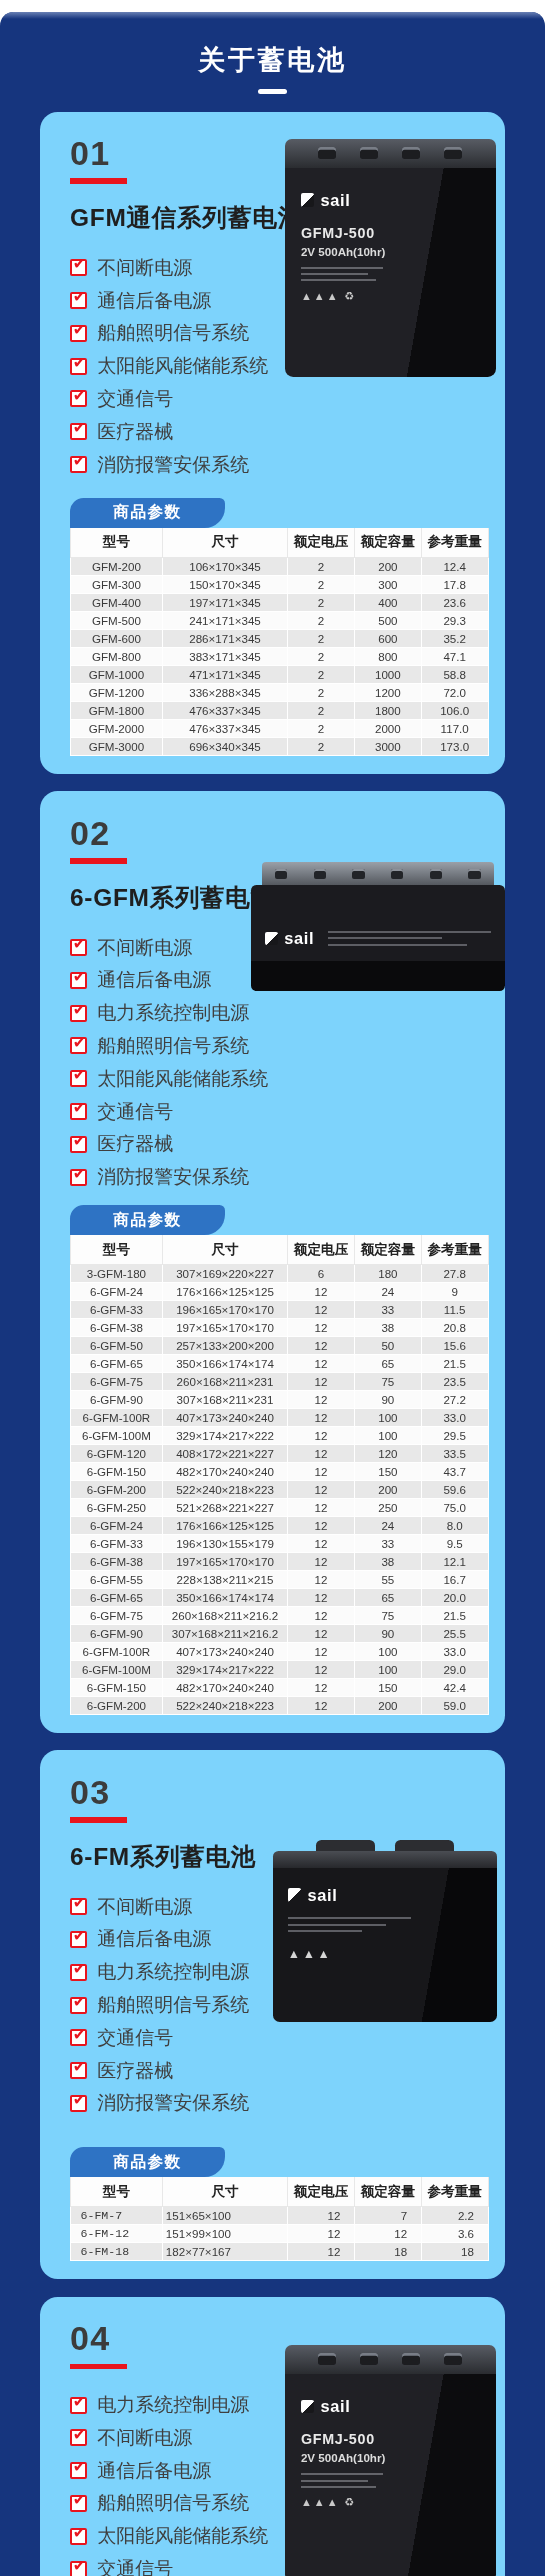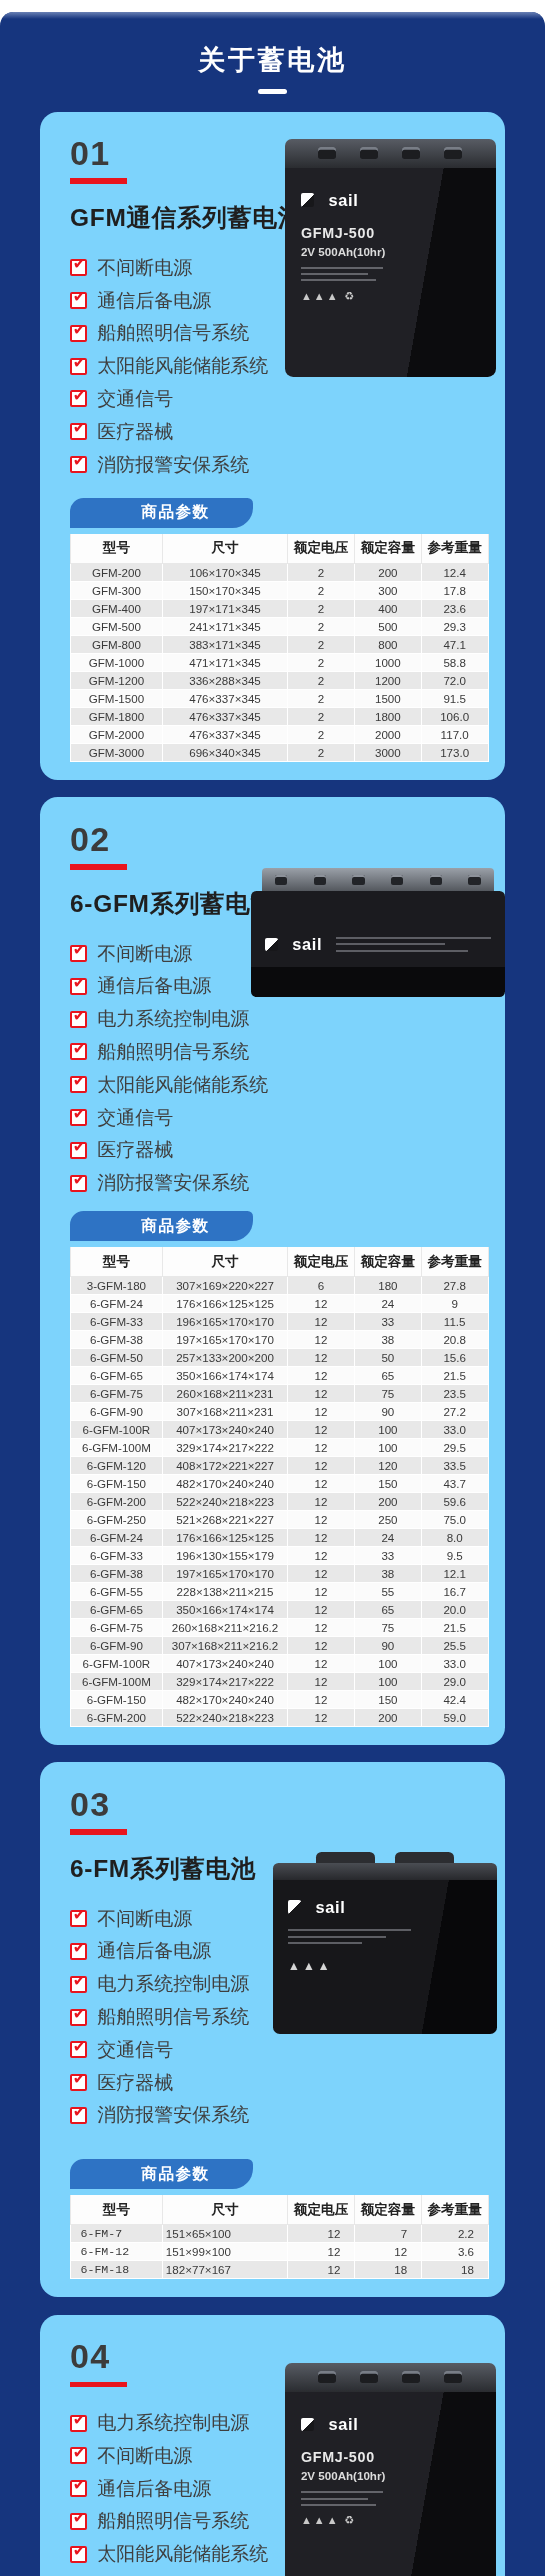--- a/index.html
+++ b/index.html
@@ -15,37 +15,37 @@
 
   .card-number{font-size:34px;font-weight:bold;color:#3c3c3c;letter-spacing:1.4px;line-height:1;}
   .num-bar{width:57px;height:5.5px;background:var(--accent,#e8141d);margin-top:8.2px;}
   .card-title{font-size:24.5px;font-weight:bold;color:#1f1f1f;margin-top:17.7px;letter-spacing:0.7px;}
 
   ul.features{list-style:none;margin:11px 0 0 0;padding:0;max-width:252px;}
   ul.features li{display:flex;align-items:center;gap:10.2px;margin:6.8px 0;font-size:19px;color:#3f3f3f;}
   .cb{position:relative;width:13px;height:13px;border:2px solid var(--accent,#e8141d);border-radius:2px;background:#fff;flex:none;}
   .cb::after{content:"\2714";position:absolute;left:0.7px;top:-6.8px;font-size:15.7px;font-weight:bold;color:var(--accent,#e8141d);}
 
-  .param-tab{display:flex;align-items:center;justify-content:center;width:155px;height:30px;background:var(--tab-blue,#2e73c4);color:#fff;font-size:15.7px;font-weight:bold;letter-spacing:1.4px;border-radius:13.6px 5.5px 20.4px 0;position:relative;z-index:2;padding-left:28px;}
+  .param-tab{display:flex;align-items:center;justify-content:center;width:155px;height:30px;background:var(--tab-blue,#2e73c4);color:#fff;font-size:15.7px;font-weight:bold;letter-spacing:1.4px;border-radius:13.6px 5.5px 20.4px 0;position:relative;z-index:2;}
   .mt-c1{margin-top:20.4px;} .mt-c2{margin-top:15px;} .mt-c3{margin-top:31px;} .mt-c4{margin-top:23px;}
 
-  table.ptable{width:100%;border-collapse:collapse;margin-top:6px;position:relative;z-index:2;}
+  table.ptable{width:100%;border-collapse:collapse;margin-top:0;position:relative;z-index:2;}
   table.ptable th{background:#fdfdfd;font-size:13.6px;font-weight:bold;color:#222;height:27px;border:0.7px solid #e8e8e8;border-top:none;}
   table.ptable td{font-size:11.6px;color:#3a3a3a;height:17px;text-align:center;border-left:1.4px solid #fff;border-right:1.4px solid #fff;border-bottom:0.7px solid #fff;padding:0 2.7px;white-space:nowrap;}
   table.ptable tbody tr:nth-child(odd) td{background:#e8e8e8;}
   table.ptable tbody tr:nth-child(even) td{background:#fbfbfb;}
   table.ptable th:nth-child(1){width:22%;} table.ptable th:nth-child(2){width:30%;}
   table.ptable th:nth-child(3),table.ptable th:nth-child(4),table.ptable th:nth-child(5){width:16%;}
   table.t-mixed td:nth-child(1){text-align:left;padding-left:9.5px;font-family:Liberation Mono, monospace;}
   table.t-mixed td:nth-child(2){text-align:left;padding-left:3px;}
   table.t-mixed td:nth-child(3),table.t-mixed td:nth-child(4),table.t-mixed td:nth-child(5){text-align:right;padding-right:13.6px;}
 
   
   .battery{position:absolute;z-index:1;}
-  .sail-row{display:flex;align-items:center;gap:14px;}
+  .sail-row{display:flex;align-items:center;gap:6px;}
   .sail-ico{width:13.6px;height:13.6px;border-radius:2px;background:linear-gradient(135deg,#ffffff 54%,#17171a 54%);}
   .sail-txt{color:#fff;font-size:16.4px;font-weight:bold;letter-spacing:0.7px;}
 
   .battery.tall{top:27px;right:9.5px;width:211px;}
   .bt-cap{height:29px;background:linear-gradient(180deg,#585c64,#2a2c30);border-radius:6.8px 6.8px 0 0;display:flex;gap:24.5px;justify-content:center;align-items:center;}
   .term{width:17.7px;height:12.3px;background:#1c1d20;border-radius:2.7px;box-shadow:inset 0 2.7px 0 #787d86;}
   .bt-body{height:209px;background:linear-gradient(100deg,#202025 64%,#0c0c0e 64%);border-radius:0 0 8.2px 8.2px;padding:23px 16.4px 6.8px 16.4px;box-sizing:border-box;}
   .bat-model{color:#e9e9e9;font-size:14.3px;font-weight:bold;margin-top:15px;letter-spacing:0.7px;}
   .bat-spec{color:#dcdcdc;font-size:11.6px;font-weight:bold;margin-top:4.1px;}
   .bat-lines{margin-top:9.5px;width:82px;}
@@ -172,46 +172,46 @@
               <td>23.6</td>
             </tr>
             <tr>
               <td>GFM-500</td>
               <td>241×171×345</td>
               <td>2</td>
               <td>500</td>
               <td>29.3</td>
             </tr>
             <tr>
+              <td>GFM-600</td>
+              <td>286×171×345</td>
+              <td>2</td>
+              <td>600</td>
+              <td>35.2</td>
+            </tr>
+            <tr>
               <td>GFM-800</td>
               <td>383×171×345</td>
               <td>2</td>
               <td>800</td>
               <td>47.1</td>
             </tr>
             <tr>
               <td>GFM-1000</td>
               <td>471×171×345</td>
               <td>2</td>
               <td>1000</td>
               <td>58.8</td>
             </tr>
             <tr>
               <td>GFM-1200</td>
               <td>336×288×345</td>
               <td>2</td>
               <td>1200</td>
               <td>72.0</td>
-            </tr>
-            <tr>
-              <td>GFM-1500</td>
-              <td>476×337×345</td>
-              <td>2</td>
-              <td>1500</td>
-              <td>91.5</td>
             </tr>
             <tr>
               <td>GFM-1800</td>
               <td>476×337×345</td>
               <td>2</td>
               <td>1800</td>
               <td>106.0</td>
             </tr>
             <tr>
               <td>GFM-2000</td>

